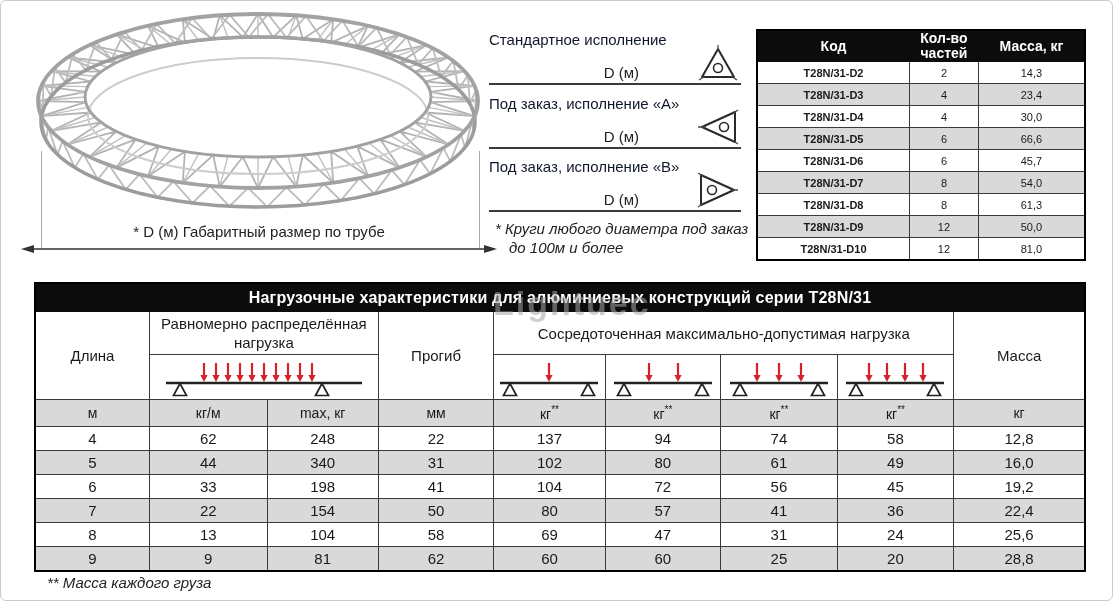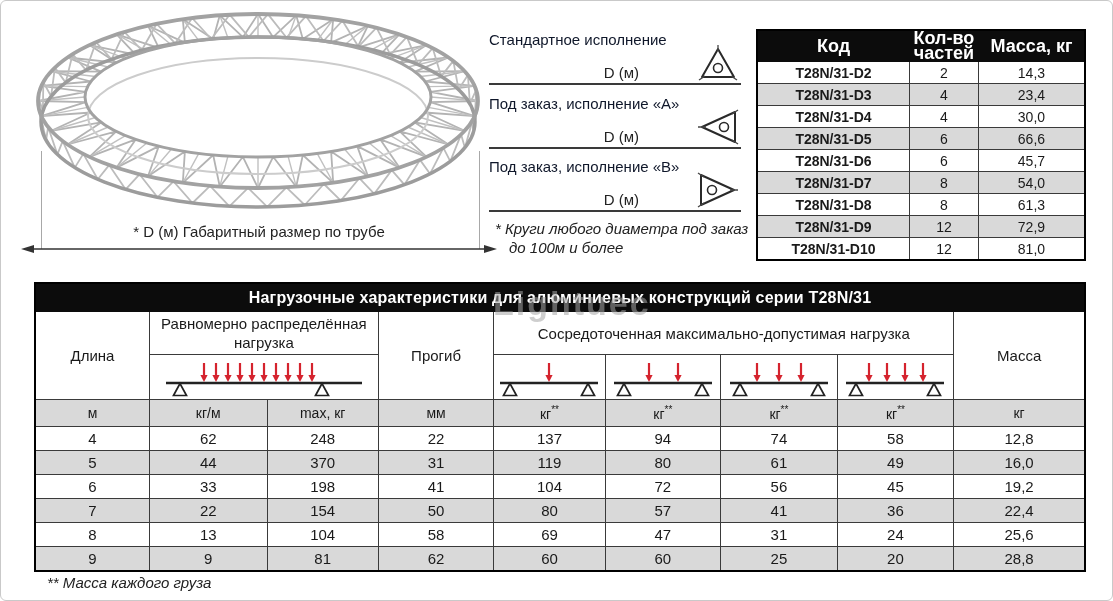--- a/index.html
+++ b/index.html
@@ -18,22 +18,22 @@
   .option{position:absolute;left:488px;width:252px;}
   #option-standard{top:30px;} #option-a{top:94px;} #option-b{top:157px;}
   .option-label{font-size:15px;color:#0f172a;height:24px;}
   .option-dimrow{position:relative;height:28px;border-bottom:2px solid #3a3a3a;}
   .option-dim{position:absolute;right:102px;bottom:2px;font-size:15px;color:#222;margin-left:36px;}
   .option-tri{position:absolute;right:2px;bottom:1px;}
   #options-footnote{position:absolute;left:494px;top:218px;width:260px;font-size:15px;line-height:19px;font-style:italic;color:#222;}
 
   
   #parts-table{position:absolute;left:755px;top:28px;width:330px;border-collapse:collapse;table-layout:fixed;}
-  #parts-table td{border:1px solid #3a3a3a;text-align:center;vertical-align:middle;font-size:14px;height:21px;padding:0 2px;}
-  #parts-table tr.pt-head td{background:#0c0c0c;color:#fff;font-weight:bold;border-color:#0c0c0c;height:30px;line-height:15px;font-size:18px;}
+  #parts-table td{border:1px solid #3a3a3a;text-align:center;vertical-align:middle;font-size:11px;height:21px;padding:0 2px;}
+  #parts-table tr.pt-head td{background:#0c0c0c;color:#fff;font-weight:bold;border-color:#0c0c0c;height:30px;line-height:15px;font-size:14px;}
   #parts-table{border:2px solid #000;}
   #parts-table td.code{font-weight:bold;}
   #parts-table tr.alt td{background:#d9d9d9;}
 
   
   #load-table{position:absolute;left:33px;top:281px;width:1052px;border-collapse:collapse;table-layout:fixed;border:2px solid #000;}
   #load-table td{border:1px solid #3a3a3a;text-align:center;vertical-align:middle;padding:0 2px;}
   #load-table tr.lt-title td{background:#0c0c0c;color:#fff;font-weight:bold;font-size:16px;height:27px;border-color:#0c0c0c;letter-spacing:.2px;}
   #load-table tr.lt-head td{font-size:15px;height:42px;line-height:19px;}
   #load-table tr.lt-diag td{height:44px;padding:0;}
@@ -211,21 +211,21 @@
           <td>54,0</td>
         </tr>
     <tr>
           <td class="code">T28N/31-D8</td>
           <td>8</td>
           <td>61,3</td>
         </tr>
     <tr class="alt">
           <td class="code">T28N/31-D9</td>
           <td>12</td>
-          <td>72,9</td>
+          <td>50,0</td>
         </tr>
     <tr>
           <td class="code">T28N/31-D10</td>
           <td>12</td>
           <td>81,0</td>
         </tr>
   </tbody>
     </table>
 
   <table id="load-table">
@@ -336,23 +336,23 @@
           <td>22</td>
           <td>137</td>
           <td>94</td>
           <td>74</td>
           <td>58</td>
           <td>12,8</td>
         </tr>
     <tr class="lt-data alt">
           <td>5</td>
           <td>44</td>
-          <td>370</td>
+          <td>340</td>
           <td>31</td>
-          <td>119</td>
+          <td>102</td>
           <td>80</td>
           <td>61</td>
           <td>49</td>
           <td>16,0</td>
         </tr>
     <tr class="lt-data">
           <td>6</td>
           <td>33</td>
           <td>198</td>
           <td>41</td>

